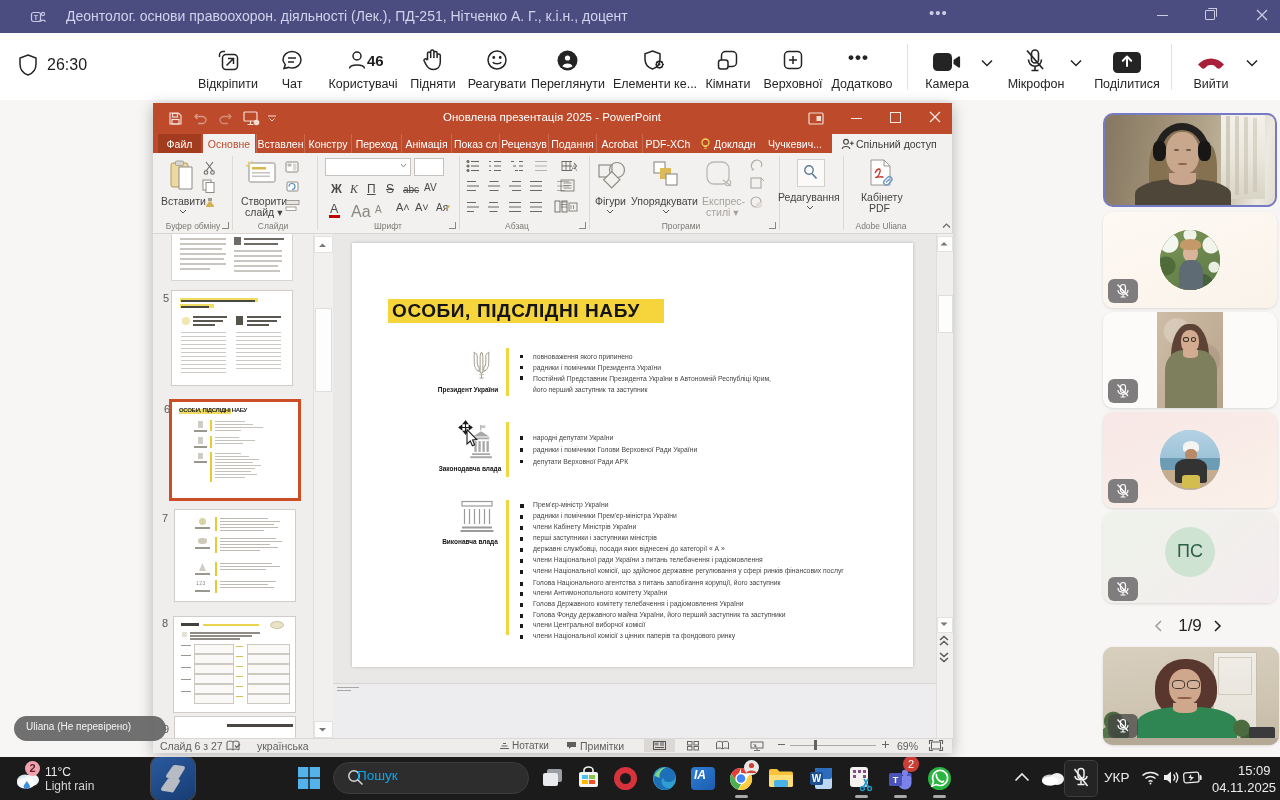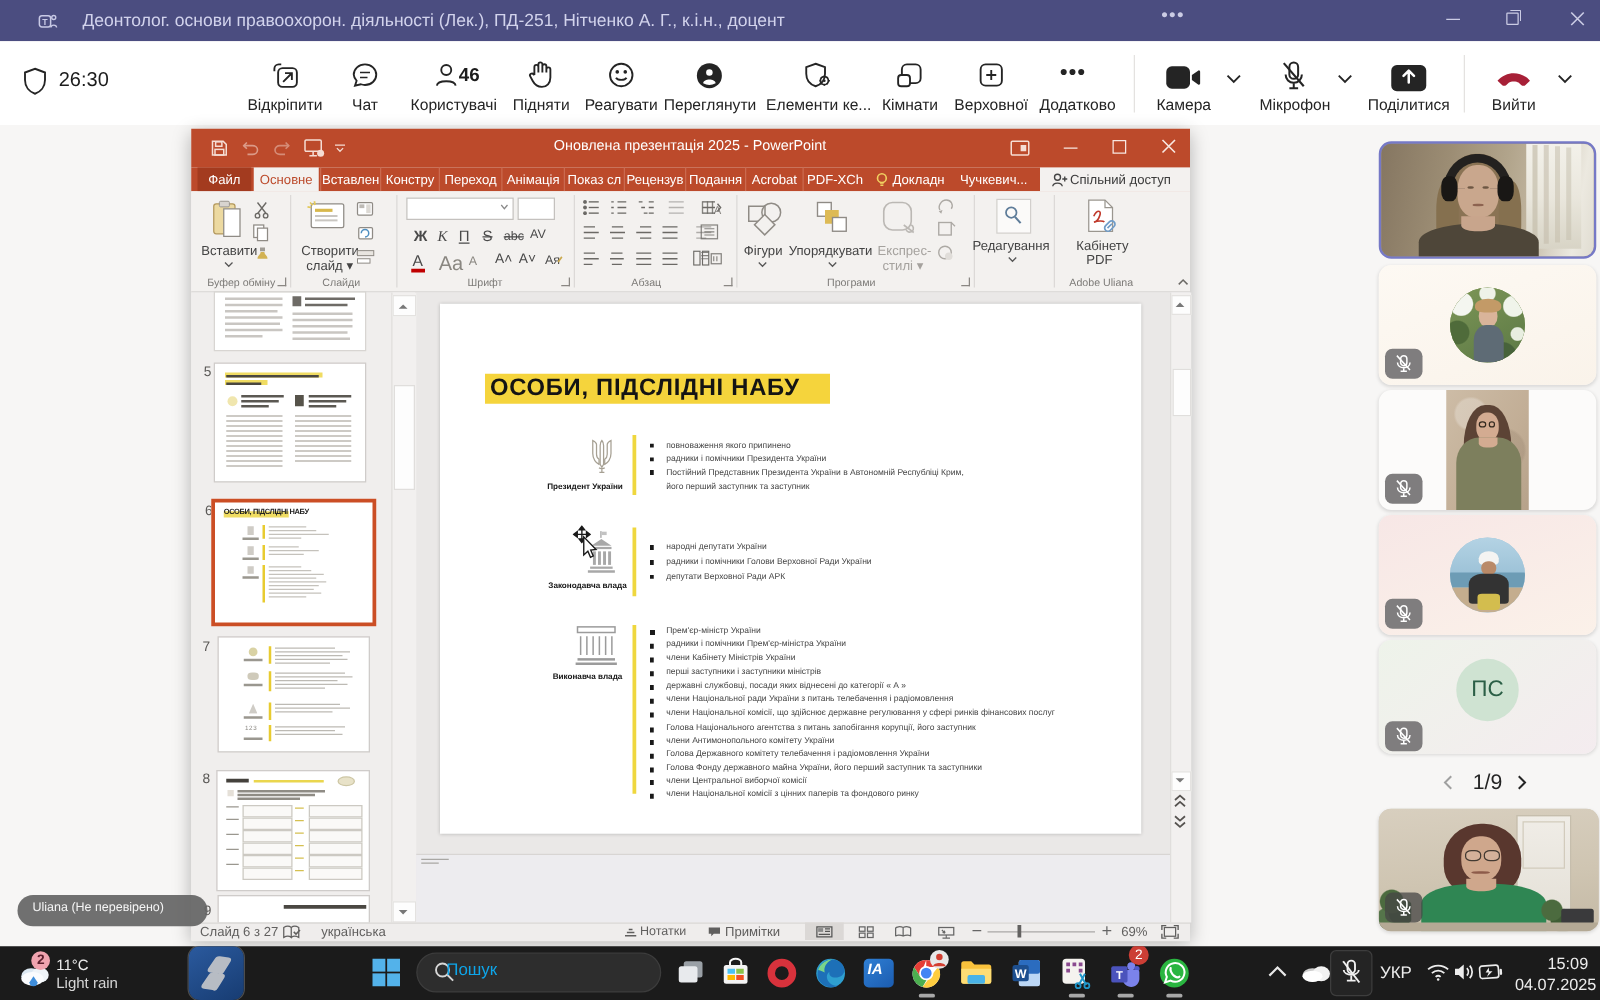--- a/index.html
+++ b/index.html
@@ -1226,17 +1226,17 @@
       </svg>
     </div>
   <div class="a" style="left:1183px;top:14px">
       <svg width="19" height="13" viewBox="0 0 19 13">
         <rect x="0.8" y="1.5" width="15" height="10" rx="2" fill="none" stroke="#ececec" stroke-width="1.3" transform="rotate(-4 8 6)"></rect>
         <rect x="16.6" y="4" width="2 " height="5" rx="1" fill="#ececec" transform="rotate(-4 17 6)"></rect>
         <path d="M8 3 L5.5 7 h2.5 l-1.5 3.5 L11 6 H8.3 Z" fill="#ececec"></path>
       </svg>
     </div>
   <div class="t" style="left:1238px;top:6px;font-size:13px;color:#ececec">15:09</div>
-  <div class="t" style="left:1212px;top:23px;font-size:13px;color:#ececec">04.07.2025</div>
+  <div class="t" style="left:1212px;top:23px;font-size:13px;color:#ececec">04.11.2025</div>
 </div>
 
 <div class="a" style="left:14px;top:716px;width:152px;height:25px;border-radius:13px;background:rgba(101,101,101,0.93)"></div>
 <div class="t" style="left:26px;top:721px;font-size:10px;color:#f5f5f5">Uliana (Не перевірено)</div>
 
 </body></html>

